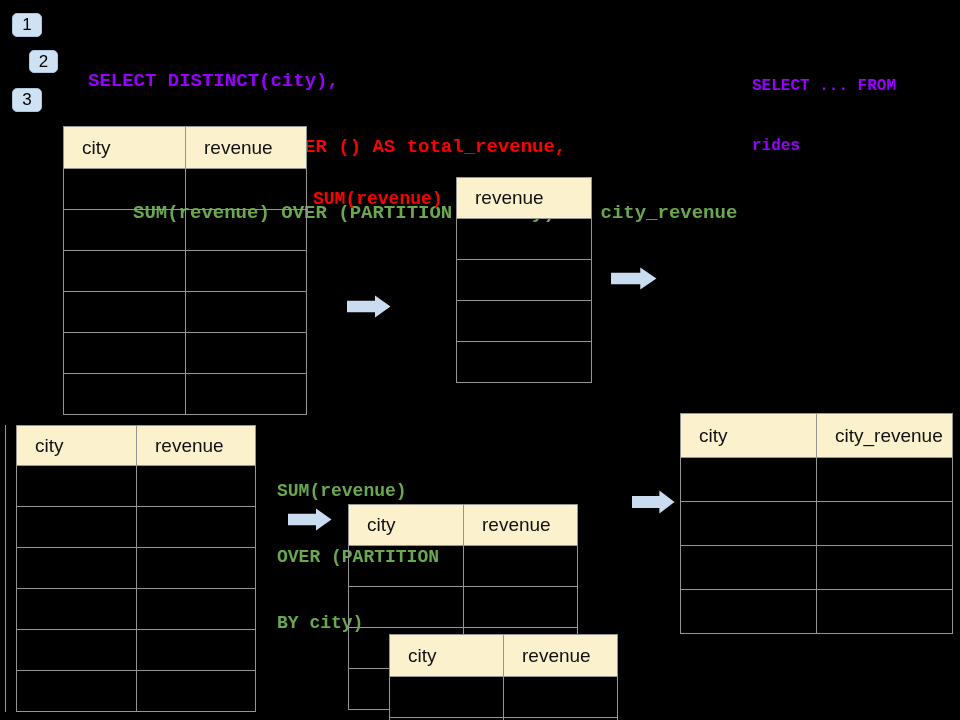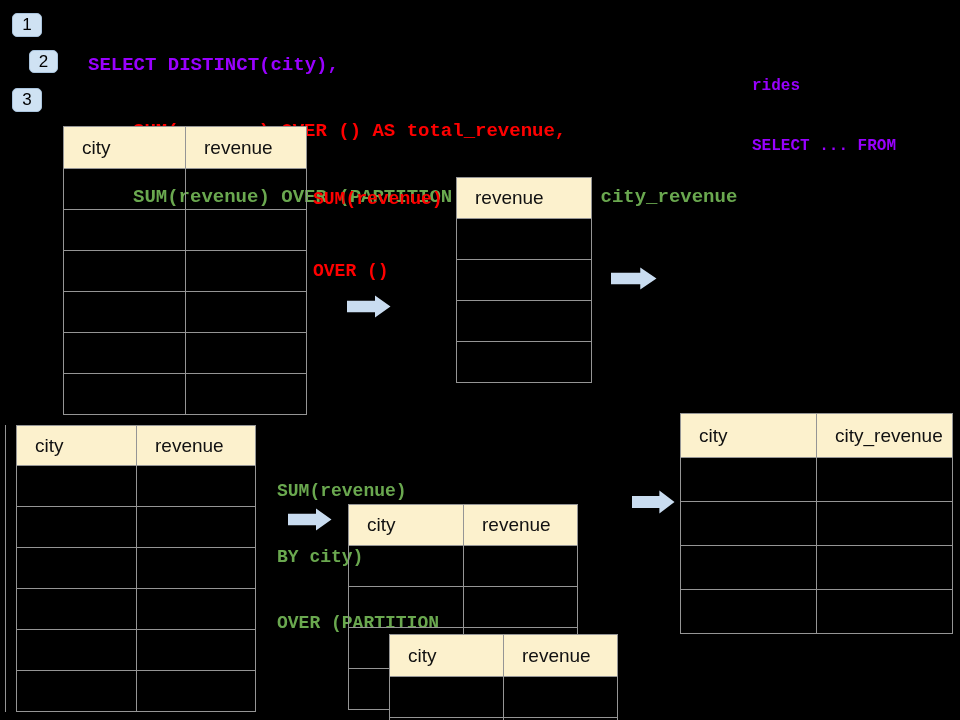--- a/index.html
+++ b/index.html
@@ -11,21 +11,21 @@
   }
   .mono {
     font-family:"Liberation Mono","DejaVu Sans Mono",monospace;
     font-weight:bold; white-space:pre;
   }
   .purple { color:#9900ff; }
   .red    { color:#ff0000; }
   .green  { color:#6aa84f; }
 
   
-  #sql-block { position:absolute; left:88px; top:10px; font-size:19px; line-height:22px; }
+  #sql-block { position:absolute; left:88px; top:26px; font-size:19px; line-height:22px; }
   #sql-block .ind-a { padding-left:45px; }
   #sql-block .ind-b { padding-left:22px; }
 
   
   #snippet { position:absolute; left:752px; top:36px; font-size:16px; line-height:20px; }
 
   
   #ann-total { position:absolute; left:313px; top:139px; font-size:18px; line-height:24px; }
   #ann-part  { position:absolute; left:277px; top:436px; font-size:18px; line-height:22px; }
 
@@ -78,33 +78,32 @@
   <div class="badge" id="badge-2">2</div>
   <div class="badge" id="badge-3">3</div>
 
   <div id="sql-block" class="mono">
     <div class="purple">SELECT DISTINCT(city),</div>
     <div class="red ind-a">SUM(revenue) OVER () AS total_revenue,</div>
     <div class="green ind-a">SUM(revenue) OVER (PARTITION BY city) as city_revenue</div>
   </div>
 
   <div id="snippet" class="mono purple">
+    <div>SELECT ... FROM</div>
     <div>rides</div>
-    <div>SELECT ... FROM</div>
   </div>
 
   <div id="ann-total" class="mono red">
     <div>SUM(revenue)</div>
-    <div>OVER ()</div>
   </div>
 
   <div id="ann-part" class="mono green">
     <div>SUM(revenue)</div>
+    <div>OVER (PARTITION</div>
     <div>BY city)</div>
-    <div>OVER (PARTITION</div>
   </div>
 
   <table class="tbl" id="t-source-top">
     <colgroup>
         <col style="width:122px">
         <col style="width:121px">
       </colgroup>
     <tbody>
         <tr>
       <th>city</th>

